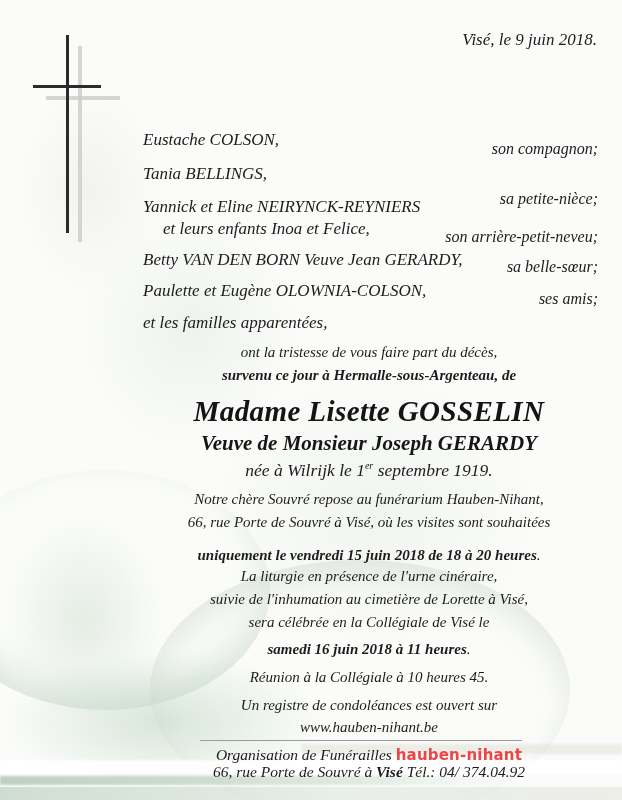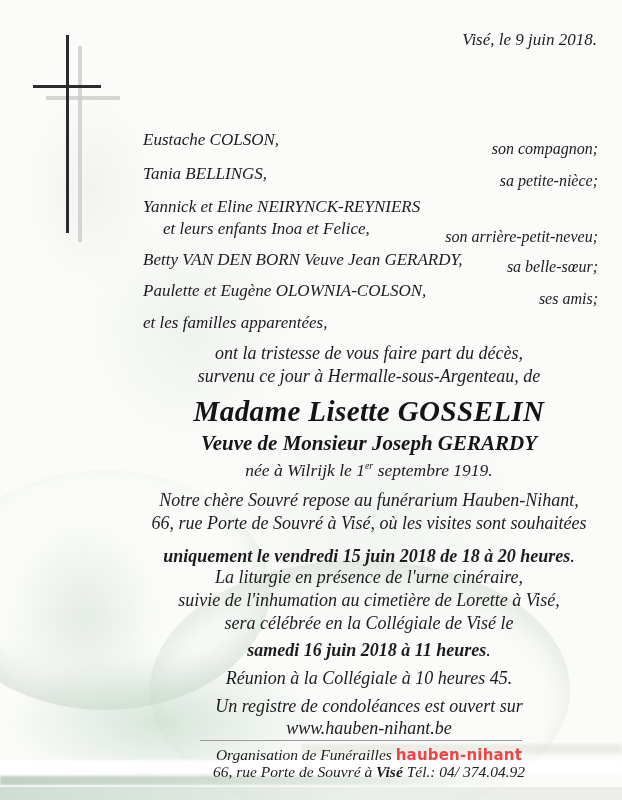--- a/index.html
+++ b/index.html
@@ -39,21 +39,21 @@
 
   
   .cross-bar{position:absolute;background:#2b2b2b;}
   .cross-shadow{position:absolute;background:#c7c9c7;opacity:.75;}
 
   
   .ln{position:absolute;white-space:nowrap;line-height:1.2;}
   .name{left:143px;font-size:17px;}
   .name-indent{left:163px;font-size:17px;}
   .rel{right:24px;font-size:16px;text-align:right;}
-  .c{left:128px;width:482px;text-align:center;font-size:18px;}
+  .c{left:128px;width:482px;text-align:center;font-size:15px;}
   .deceased-name{font-size:29px;font-weight:bold;letter-spacing:.4px;color:#141414;}
   .deceased-widow{font-size:21px;font-weight:bold;color:#161616;}
   .b{font-weight:bold;}
   sup.er{font-size:10px;font-style:italic;}
   .date-line{right:25px;top:30px;font-size:17px;}
   .divider{position:absolute;left:200px;top:740px;width:322px;height:1px;background:#9b9b9b;}
   .footer-line{font-size:15.5px;}
   .logo{font-family:"DejaVu Sans","Liberation Sans",sans-serif;font-style:normal;font-weight:bold;
     font-size:15px;letter-spacing:.2px;color:#ef4444;}
 </style>
@@ -80,36 +80,36 @@
     <div class="cross-bar" style="left:66px;top:35px;width:3px;height:198px;"></div>
     <div class="cross-bar" style="left:33px;top:85px;width:68px;height:3px;"></div>
   </div>
 
   <div class="ln date-line">Visé, le 9 juin 2018.</div>
 
   <div class="ln name" style="top:130px;">Eustache COLSON,</div>
   <div class="ln rel" style="top:139px;">son compagnon;</div>
 
   <div class="ln name" style="top:164px;">Tania BELLINGS,</div>
-  <div class="ln rel" style="top:171px;text-align:right;">sa petite-nièce;</div>
+  <div class="ln rel" style="top:189px;text-align:right;">sa petite-nièce;</div>
 
   <div class="ln name-indent" style="top:219px;">et leurs enfants Inoa et Felice,</div>
   <div class="ln name" style="top:197px;">Yannick et Eline NEIRYNCK-REYNIERS</div>
   <div class="ln rel" style="top:227px;">son arrière-petit-neveu;</div>
 
   <div class="ln name" style="top:250px;">Betty VAN DEN BORN Veuve Jean GERARDY,</div>
   <div class="ln rel" style="top:257px;">sa belle-sœur;</div>
 
   <div class="ln name" style="top:281px;">Paulette et Eugène OLOWNIA-COLSON,</div>
   <div class="ln rel" style="top:289px;">ses amis;</div>
 
   <div class="ln name" style="top:313px;">et les familles apparentées,</div>
 
   <div class="ln c" style="top:343px;">ont la tristesse de vous faire part du décès,</div>
-  <div class="ln c" style="top:366px;">survenu ce jour à Hermalle-sous-Argenteau, de</div>
+  <div class="ln c" style="top:366px;font-weight:bold;">survenu ce jour à Hermalle-sous-Argenteau, de</div>
 
   <div class="ln c deceased-name" style="top:394px;">Madame Lisette GOSSELIN</div>
   <div class="ln c deceased-widow" style="top:431px;">Veuve de Monsieur Joseph GERARDY</div>
   <div class="ln c" style="top:460px;font-size:17.5px;"><span>née à Wilrijk le 1</span><sup class="er">er</sup><span> septembre 1919.</span></div>
 
   <div class="ln c" style="top:490px;">Notre chère Souvré repose au funérarium Hauben-Nihant,</div>
   <div class="ln c" style="top:513px;">66, rue Porte de Souvré à Visé, où les visites sont souhaitées</div>
   <div class="ln c" style="top:537px;margin-top:9px;"><span class="b">uniquement le vendredi 15 juin 2018 de 18 à 20 heures</span><span>.</span></div>
 
   <div class="ln c" style="top:567px;">La liturgie en présence de l'urne cinéraire,</div>

